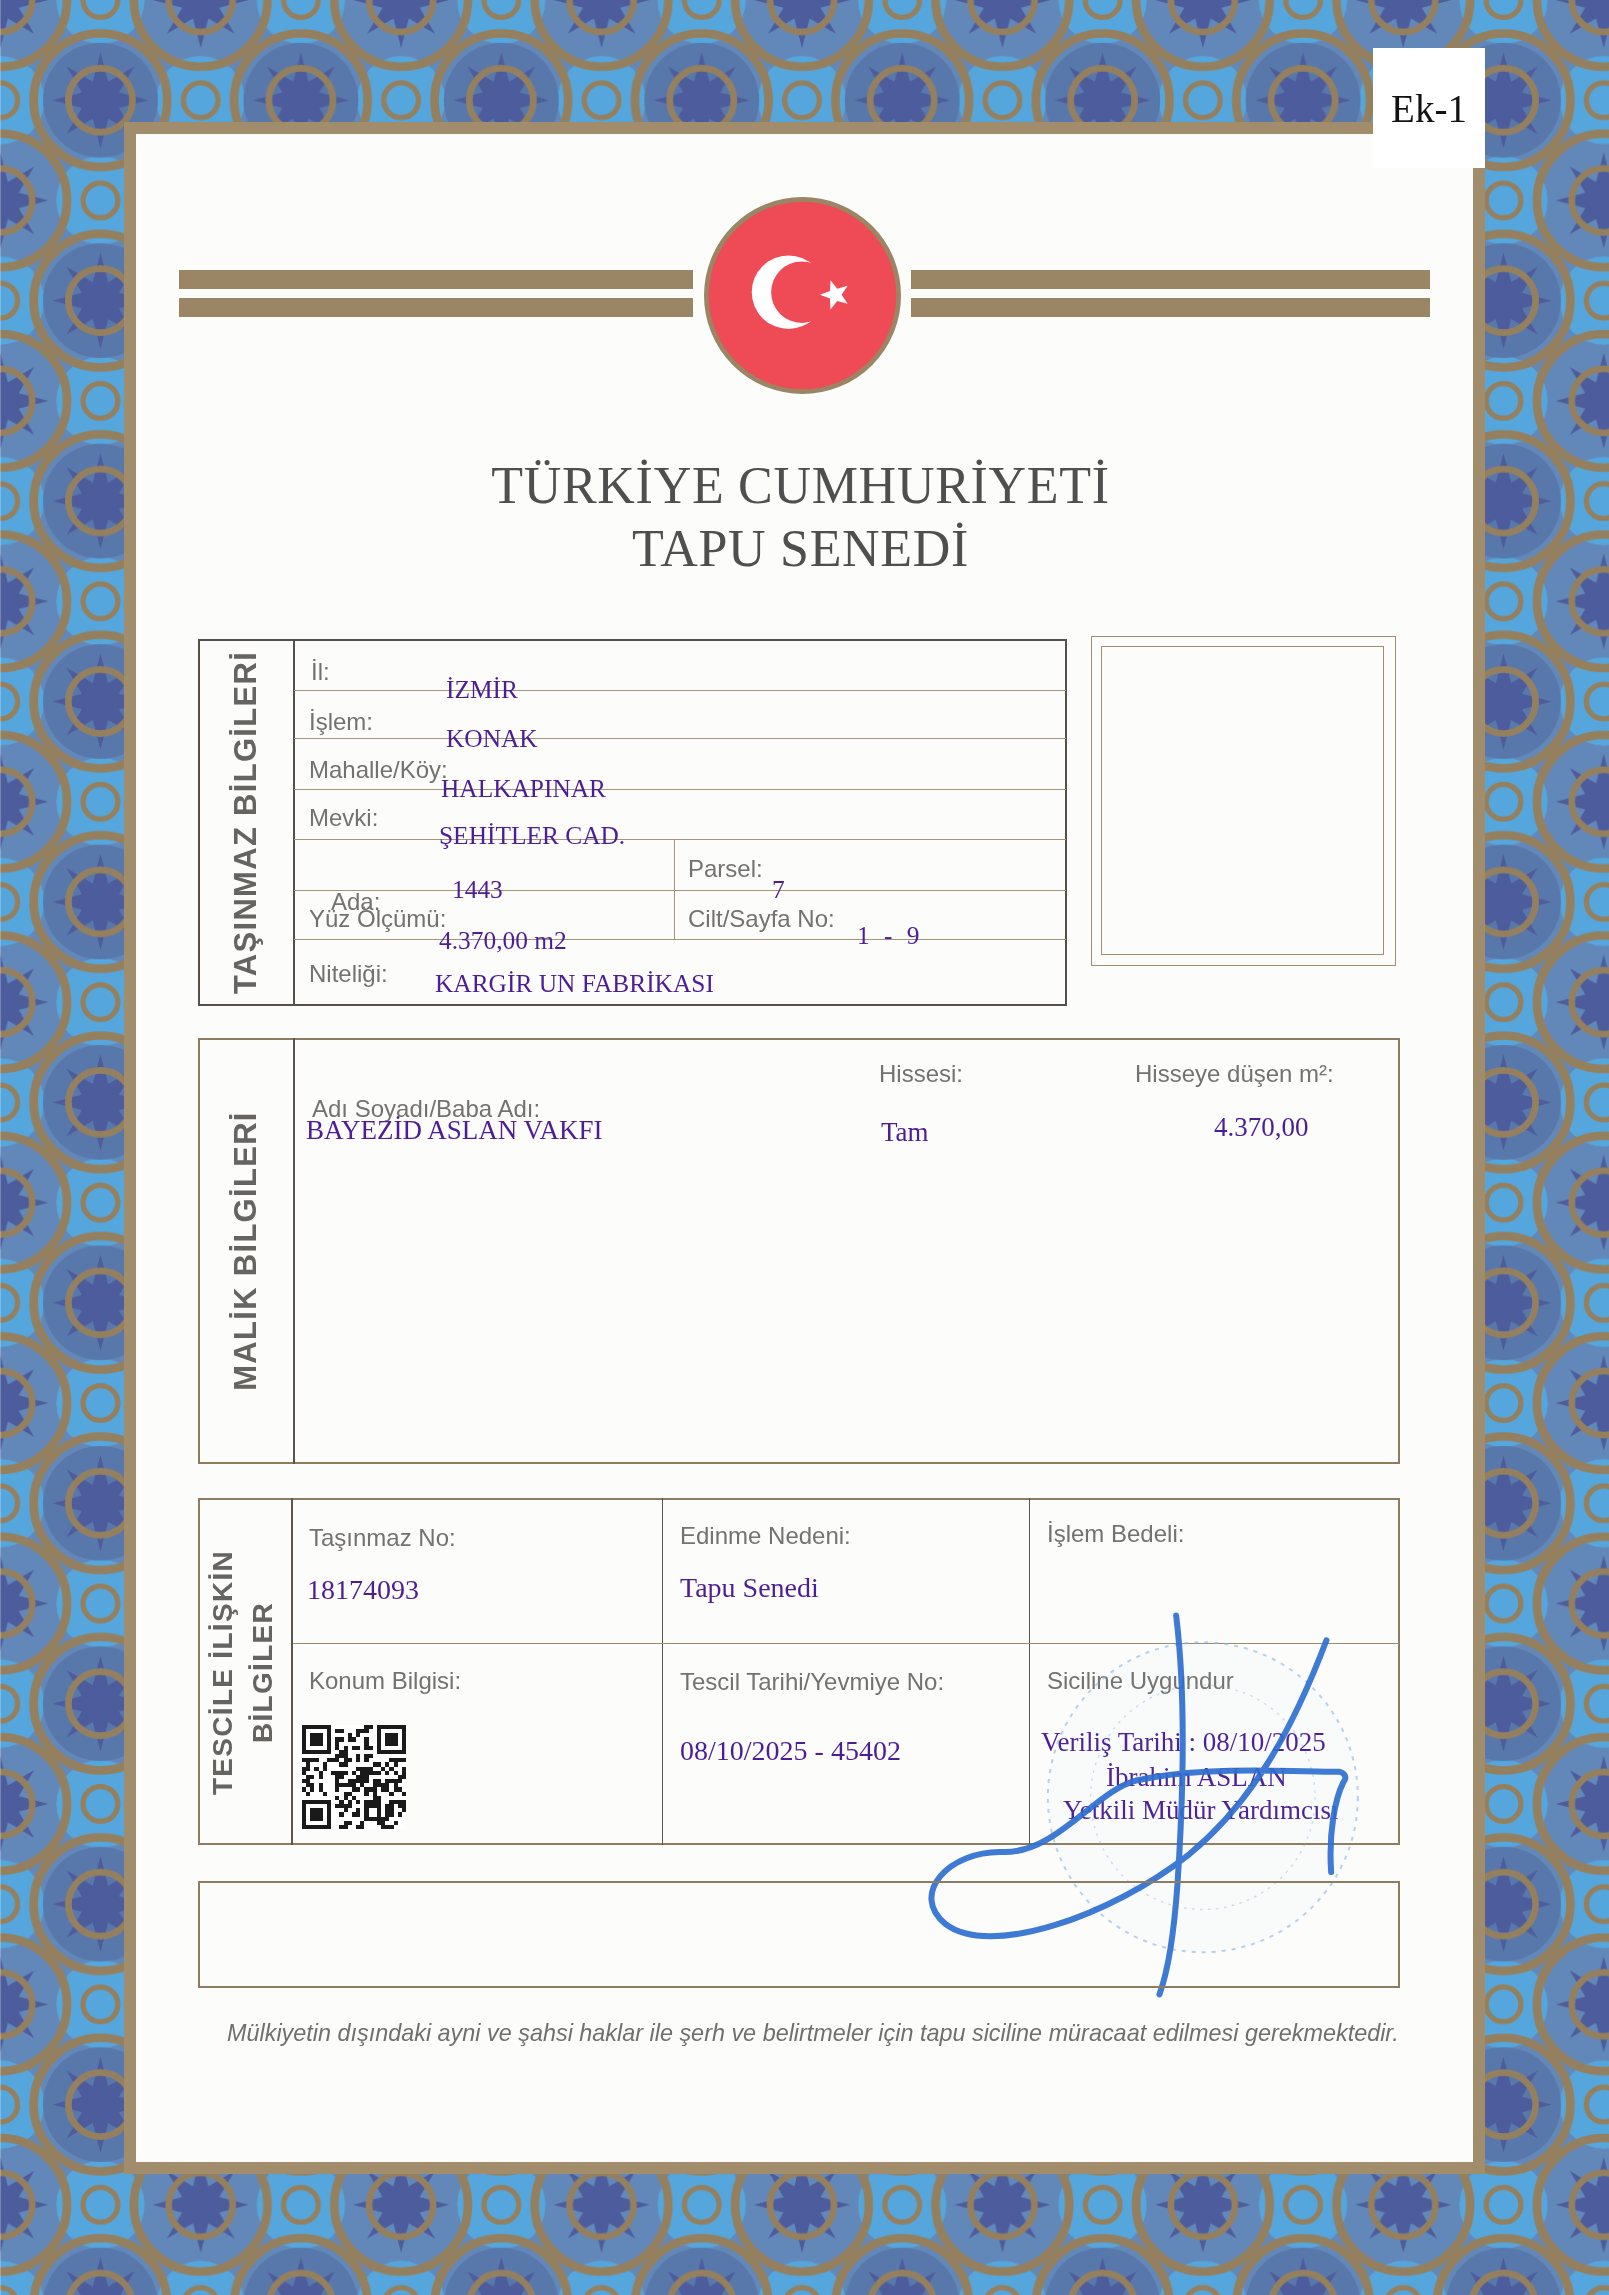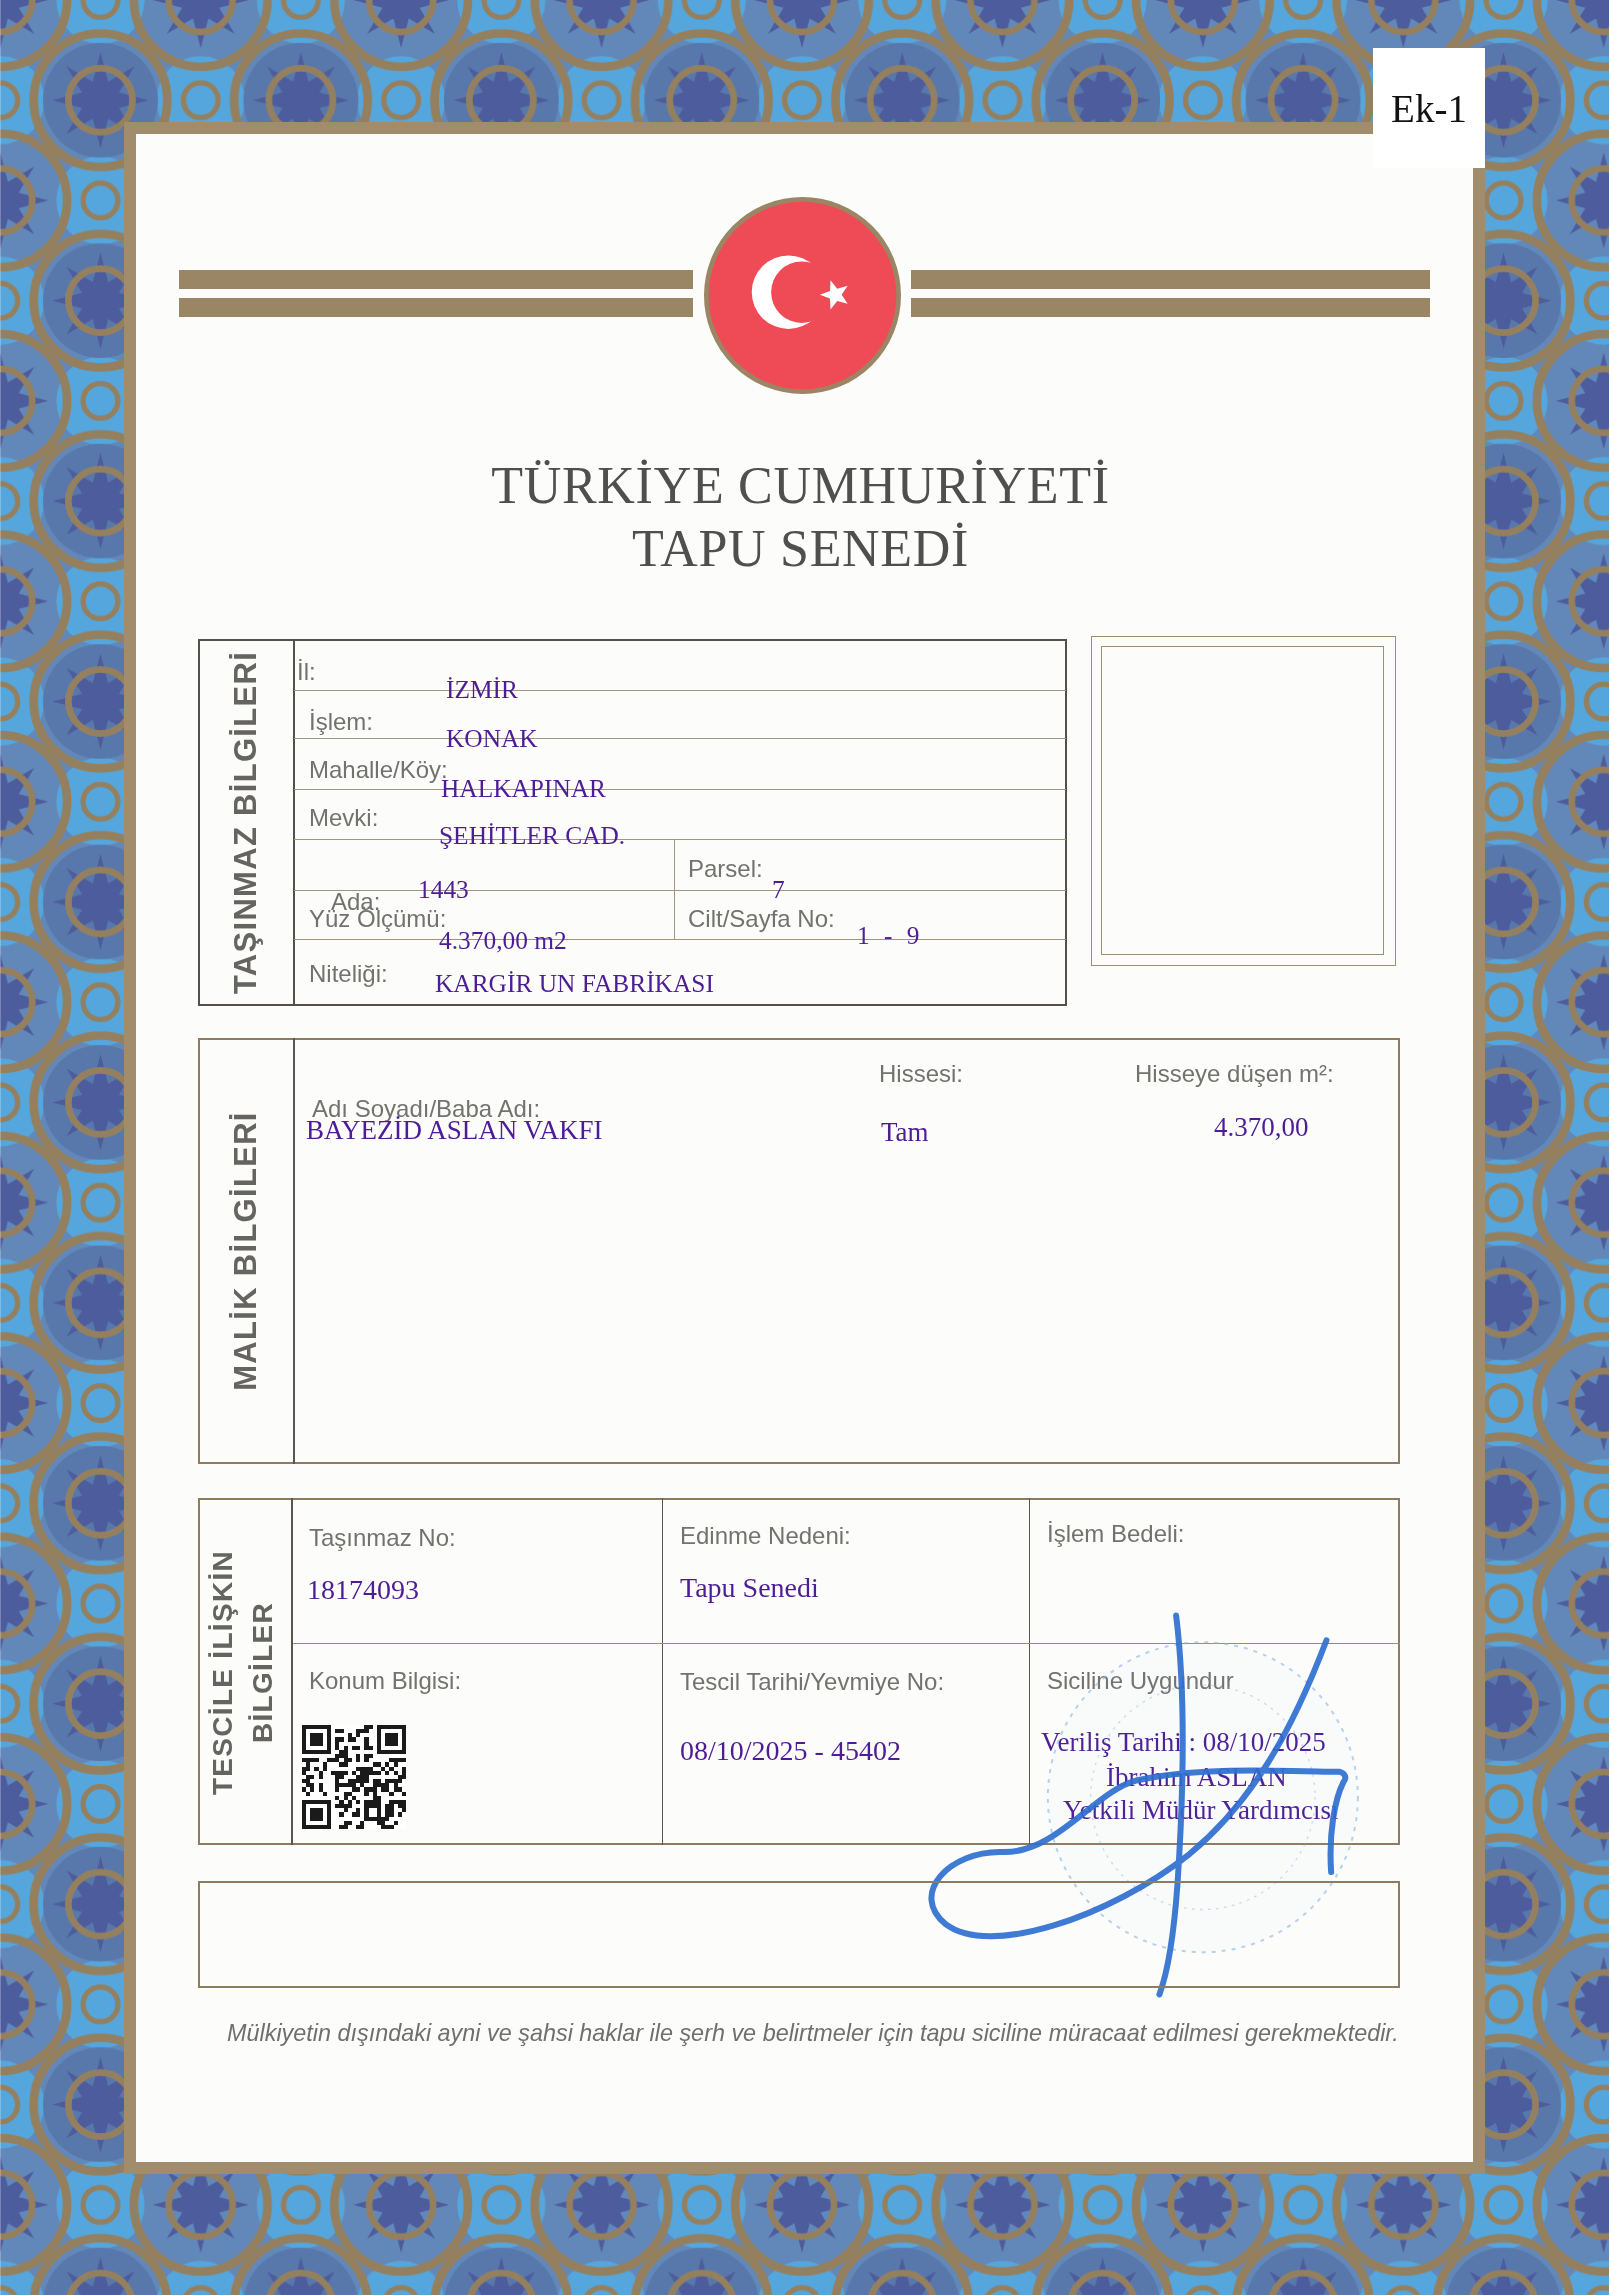--- a/index.html
+++ b/index.html
@@ -98,30 +98,30 @@
   <div class="vtitle" style="left:200px;top:1006px;width:367px;height:92px;line-height:92px;font-size:31px;">TAŞINMAZ BİLGİLERİ</div>
 
   <div class="hline" style="left:294px;top:690px;width:772px;"></div>
   <div class="hline" style="left:294px;top:738px;width:772px;"></div>
   <div class="hline" style="left:294px;top:789px;width:772px;"></div>
   <div class="hline" style="left:294px;top:839px;width:772px;"></div>
   <div class="hline" style="left:294px;top:890px;width:772px;"></div>
   <div class="hline" style="left:294px;top:939px;width:772px;"></div>
   <div class="vline" style="left:674px;top:839px;height:100px;background:#a3947a;"></div>
 
-  <div class="lbl" style="left:297px;top:658px;text-align:center;">İl:</div>
+  <div class="lbl" style="left:311px;top:658px;text-align:center;">İl:</div>
   <div class="val" style="left:446px;top:675px;">İZMİR</div>
   <div class="lbl" style="left:309px;top:708px;">İşlem:</div>
   <div class="val" style="left:446px;top:724px;">KONAK</div>
   <div class="lbl" style="left:309px;top:756px;">Mahalle/Köy:</div>
   <div class="val" style="left:441px;top:774px;">HALKAPINAR</div>
   <div class="lbl" style="left:309px;top:804px;">Mevki:</div>
   <div class="val" style="left:439px;top:821px;">ŞEHİTLER CAD.</div>
   <div class="lbl" style="left:309px;top:888px;margin-left:22px;">Ada:</div>
-  <div class="val" style="left:418px;top:875px;">1443</div>
+  <div class="val" style="left:452px;top:875px;">1443</div>
   <div class="lbl" style="left:688px;top:855px;">Parsel:</div>
   <div class="val" style="left:772px;top:875px;">7</div>
   <div class="lbl" style="left:309px;top:905px;">Yüz Ölçümü:</div>
   <div class="val" style="left:439px;top:926px;">4.370,00 m2</div>
   <div class="lbl" style="left:688px;top:905px;">Cilt/Sayfa No:</div>
   <div class="val" style="left:857px;top:921px;letter-spacing:4px;">1 - 9</div>
   <div class="lbl" style="left:309px;top:960px;">Niteliği:</div>
   <div class="val" style="left:435px;top:969px;">KARGİR UN FABRİKASI</div>
 
   <div class="box" style="left:1091px;top:636px;width:305px;height:330px;border:1.3px solid #a08e72;"></div>

